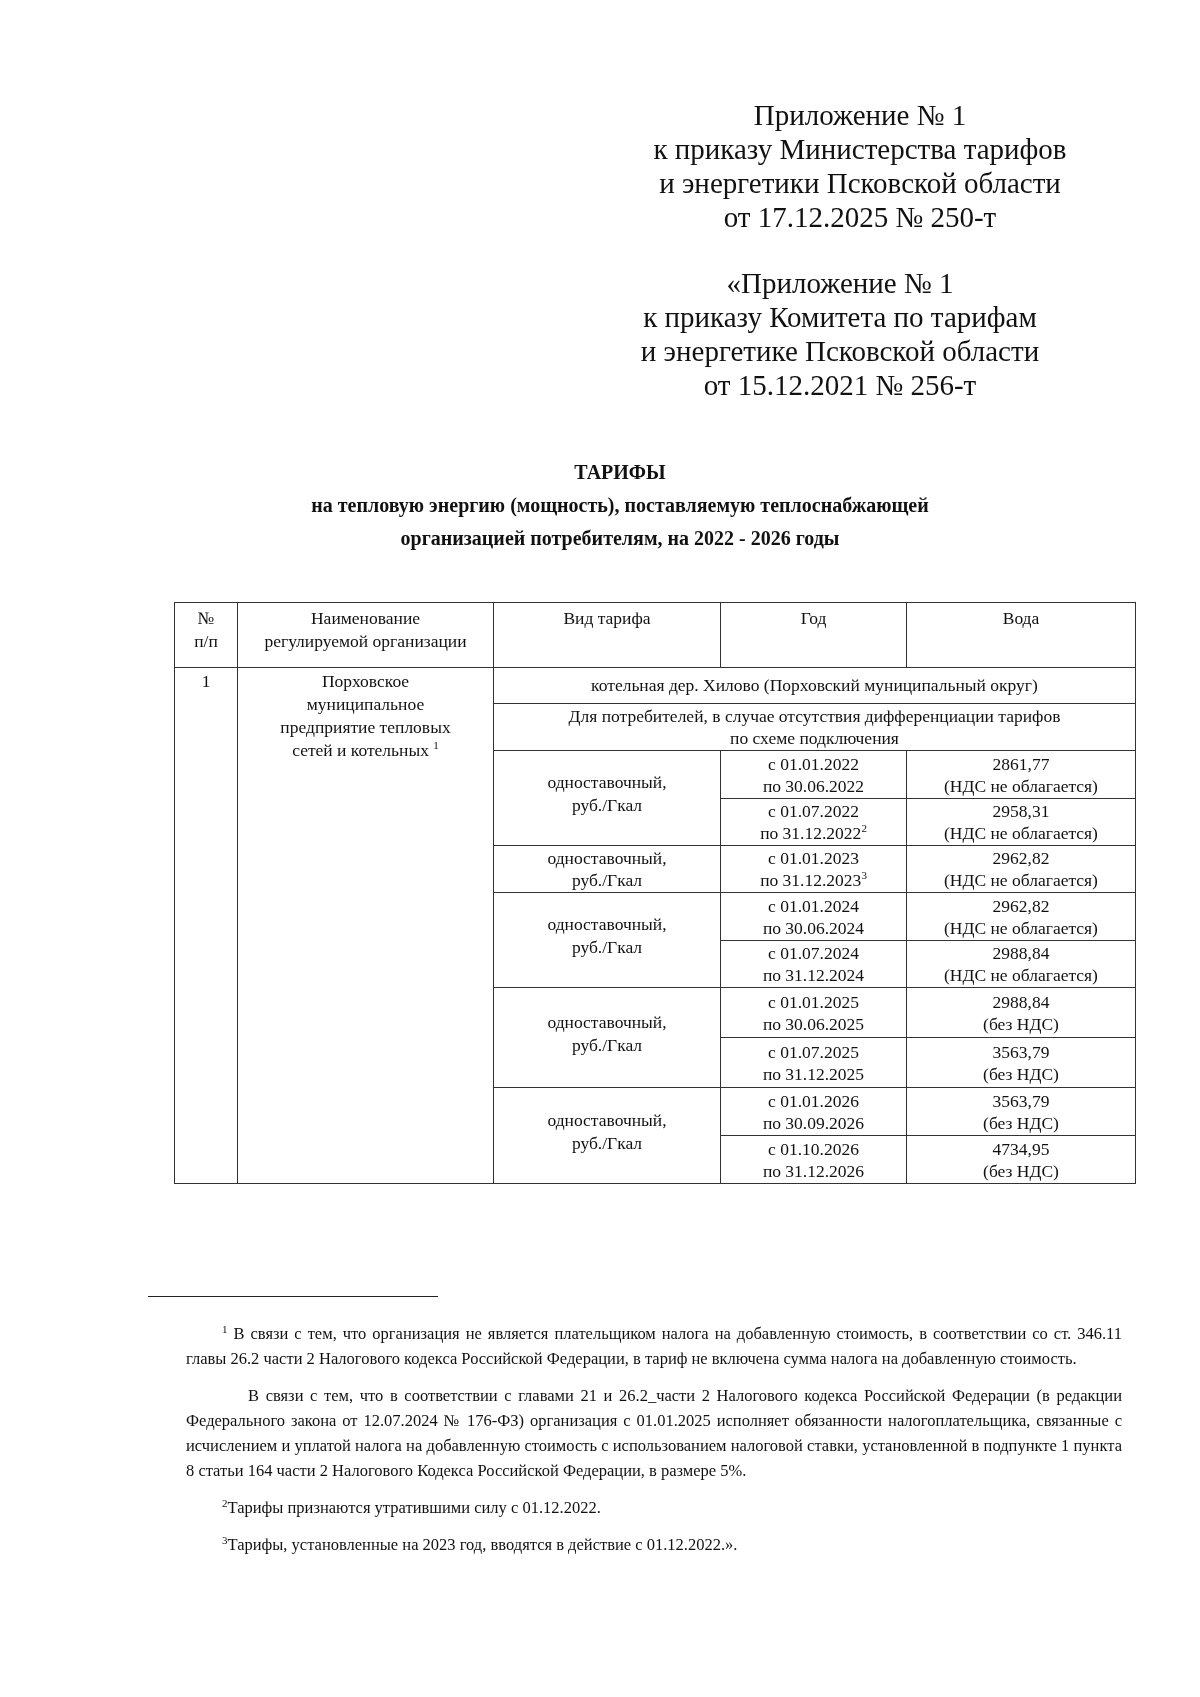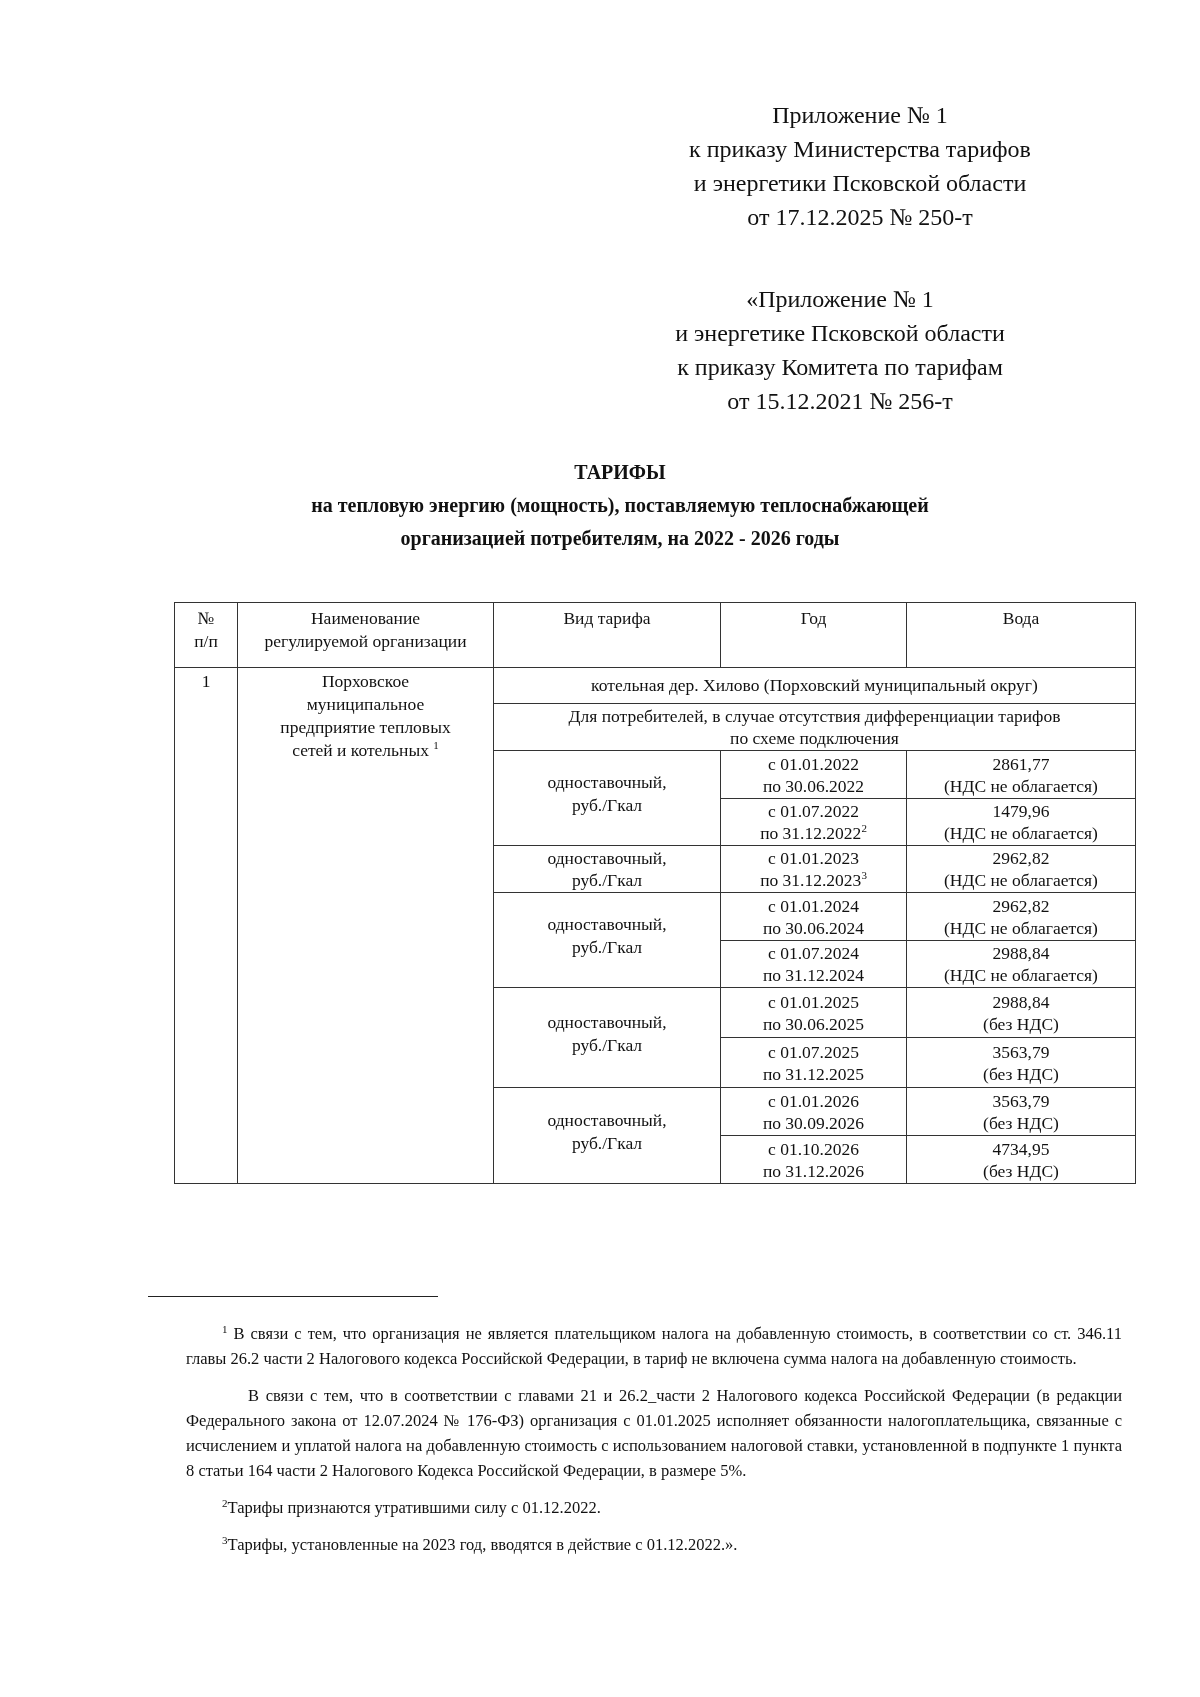--- a/index.html
+++ b/index.html
@@ -1,22 +1,22 @@
 <!DOCTYPE html>
 <html><head>
 <meta charset="utf-8">
 <style>
   html, body { margin:0; padding:0; background:#ffffff; }
   body { width:1200px; height:1697px; position:relative; overflow:hidden;
          font-family:"Liberation Serif","DejaVu Serif",serif; color:#111; }
 
-  .appendix { position:absolute; text-align:center; font-size:24px; line-height:34px; }
+  .appendix { position:absolute; text-align:center; font-size:29px; line-height:34px; }
   .appendix .line { display:block; white-space:nowrap; }
   #appendix-new { left:640px; top:98px; width:440px; }
-  #appendix-old { left:620px; top:282px; width:440px; }
+  #appendix-old { left:620px; top:266px; width:440px; }
 
   #title-block { position:absolute; left:100px; top:456px; width:1040px; text-align:center;
                  font-weight:bold; font-size:20px; line-height:33px; }
   #title-block .line { display:block; white-space:nowrap; }
 
   #tariff-table { position:absolute; left:174px; top:602px; width:961px;
                   border-collapse:collapse; table-layout:fixed;
                   font-size:17.5px; line-height:23px; }
   #tariff-table td, #tariff-table th { border:1.3px solid #333; padding:0 4px;
                   text-align:center; font-weight:normal; vertical-align:top; }
@@ -41,22 +41,22 @@
 
 <div id="appendix-new" class="appendix">
   <span class="line">Приложение № 1</span>
   <span class="line">к приказу Министерства тарифов</span>
   <span class="line">и энергетики Псковской области</span>
   <span class="line">от 17.12.2025 № 250-т</span>
 </div>
 
 <div id="appendix-old" class="appendix">
   <span class="line">«Приложение № 1</span>
+  <span class="line">к приказу Комитета по тарифам</span>
   <span class="line">и энергетике Псковской области</span>
-  <span class="line">к приказу Комитета по тарифам</span>
   <span class="line">от 15.12.2021 № 256-т</span>
 </div>
 
 <div id="title-block">
   <span class="line">ТАРИФЫ</span>
   <span class="line">на тепловую энергию (мощность), поставляемую теплоснабжающей</span>
   <span class="line">организацией потребителям, на 2022 - 2026 годы</span>
 </div>
 
 <table id="tariff-table">
@@ -118,21 +118,21 @@
       <span>2861,77</span><br>
       <span>(НДС не облагается)</span>
     </td>
   </tr>
   <tr style="height:47px">
     <td class="period">
       <span>с 01.07.2022</span><br>
       <span>по 31.12.2022</span><sup>2</sup>
     </td>
     <td class="value">
-      <span>1479,96</span><br>
+      <span>2958,31</span><br>
       <span>(НДС не облагается)</span>
     </td>
   </tr>
 
   <tr style="height:47px">
     <td class="tariff-kind" style="line-height:22px">
       <span>одноставочный,</span><br>
       <span>руб./Гкал</span>
     </td>
     <td class="period">

